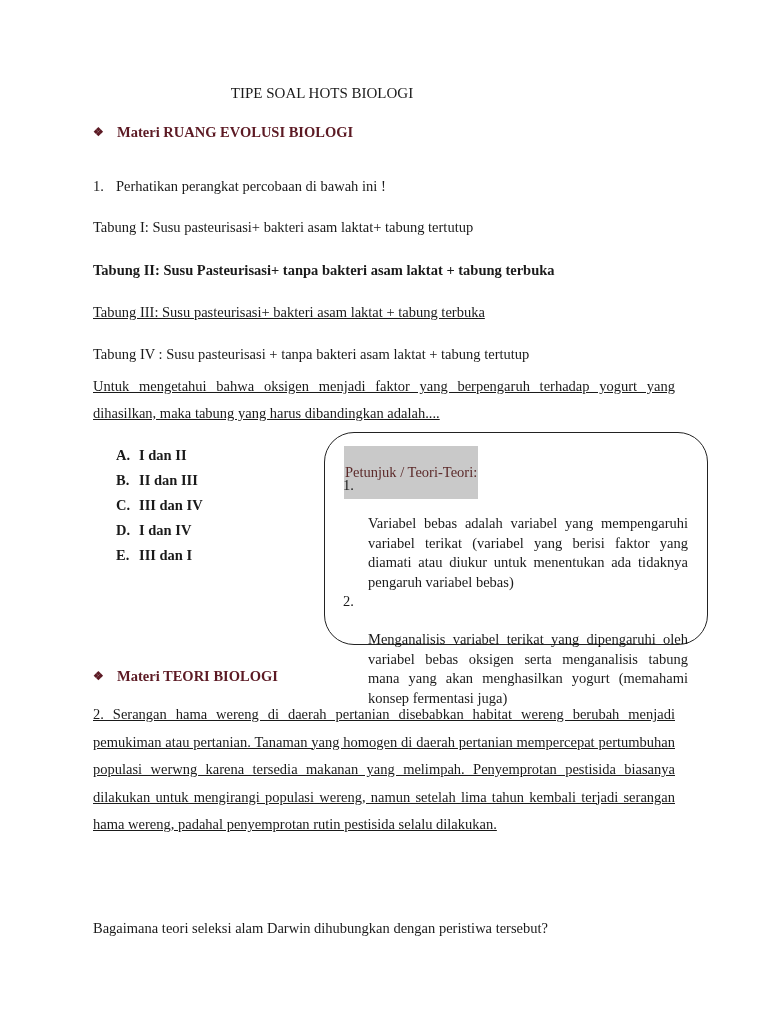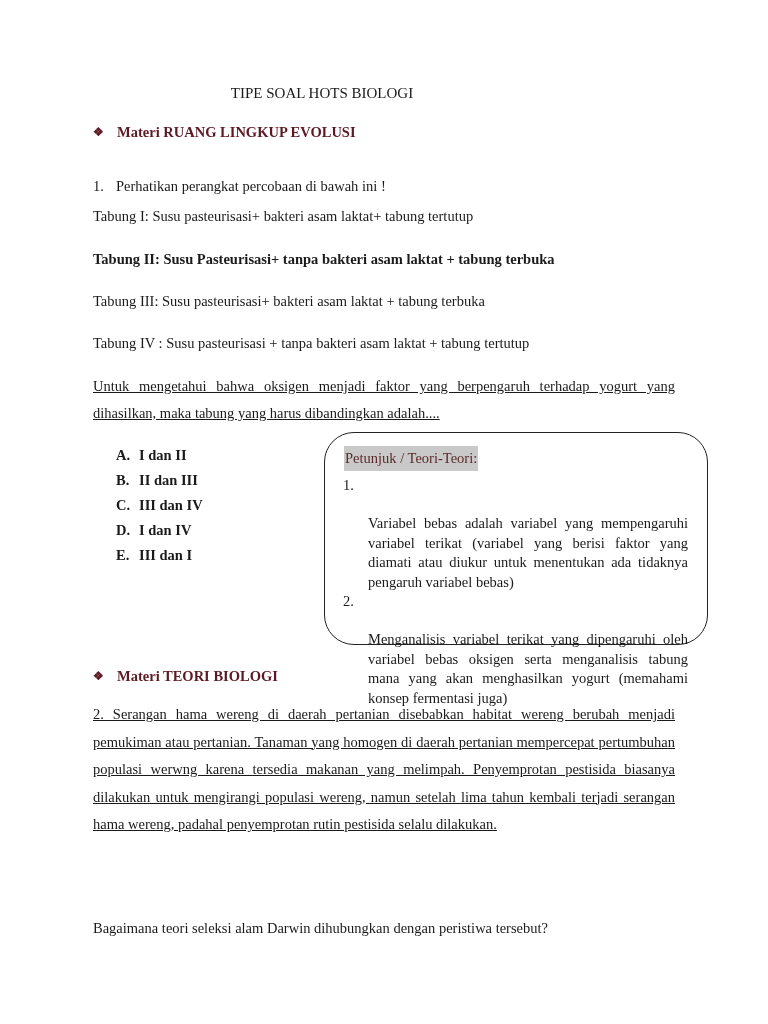--- a/index.html
+++ b/index.html
@@ -7,56 +7,56 @@
     width: 768px; height: 1024px; position: relative; overflow: hidden;
     font-family: "Liberation Serif", "DejaVu Serif", serif;
     color: #1a1a1a; font-size: 14.5px;
   }
   .abs { position: absolute; }
   .title { left: 0; width: 644px; top: 85px; text-align: center; font-size: 15px; }
   .heading { left: 93px; font-weight: bold; color: #5c1a24; font-size: 14.5px; display: flex; align-items: center; }
   .heading .bullet { color: #5c1a24; font-size: 12px; margin-right: 12px; width: 12px; display: inline-block; }
   .q1 { left: 93px; top: 178px; }
   .q1 .num { display: inline-block; width: 23px; }
-  .tabung { left: 93px; }
+  .tabung { left: 93px; margin-top: 11px; }
   .para { left: 93px; width: 582px; text-align: justify; line-height: 27px; text-decoration: underline; }
   .options { left: 116px; top: 443px; }
   .option { height: 25px; line-height: 25px; font-weight: bold; }
   .option .letter { display: inline-block; width: 23px; }
   .hint-box {
     left: 324px; top: 432px; width: 384px; height: 213px;
     border: 1.5px solid #222; border-radius: 30px; box-sizing: border-box;
   }
   .hint-label {
-    left: 344px; top: 446px; background: #c9c9c9; color: #5c2a2a; padding: 3px 1px; line-height: 19px;
+    left: 344px; top: 446px; background: #c9c9c9; color: #5c2a2a; padding: 17px 1px; line-height: 19px;
   }
   .hint-list { left: 343px; top: 476px; width: 345px; }
   .hint-item { display: flex; line-height: 19.5px; }
   .hint-item .n { width: 25px; flex: none; }
   .hint-item .t { text-align: justify; text-align-last: left; flex: 1; margin-top: 38px; }
   .q2 { top: 701px; line-height: 27.5px; }
   .final { left: 93px; top: 920px; }
 </style>
 </head>
 <body>
 
 <div class="abs title">TIPE SOAL HOTS BIOLOGI</div>
 
 <div class="abs heading" style="top:124px;">
   <span class="bullet">❖</span>
-  <span>Materi RUANG LINGKUP EVOLUSI</span>
+  <span>Materi RUANG EVOLUSI BIOLOGI</span>
 </div>
 
 <div class="abs q1">
   <span class="num">1.</span><span>Perhatikan perangkat percobaan di bawah ini !</span>
 </div>
 
 <div class="abs tabung" style="top:208px;">Tabung I: Susu pasteurisasi+ bakteri asam laktat+ tabung tertutup</div>
 <div class="abs tabung" style="top:251px;font-weight:bold;">Tabung II: Susu Pasteurisasi+ tanpa bakteri asam laktat + tabung terbuka</div>
-<div class="abs tabung" style="top:293px;">Tabung III: Susu pasteurisasi+ bakteri asam laktat + tabung terbuka</div>
+<div class="abs tabung" style="top:293px;text-decoration:underline;">Tabung III: Susu pasteurisasi+ bakteri asam laktat + tabung terbuka</div>
 <div class="abs tabung" style="top:335px;">Tabung IV : Susu pasteurisasi + tanpa bakteri asam laktat + tabung tertutup</div>
 
 <div class="abs para" style="top:373px;">Untuk mengetahui bahwa oksigen menjadi faktor yang berpengaruh terhadap yogurt yang dihasilkan, maka tabung yang harus dibandingkan adalah....</div>
 
 <div class="abs options">
   <div class="option"><span class="letter">A.</span><span>I dan II</span></div>
   <div class="option"><span class="letter">B.</span><span>II dan III</span></div>
   <div class="option"><span class="letter">C.</span><span>III dan IV</span></div>
   <div class="option"><span class="letter">D.</span><span>I dan IV</span></div>
   <div class="option"><span class="letter">E.</span><span>III dan I</span></div>

